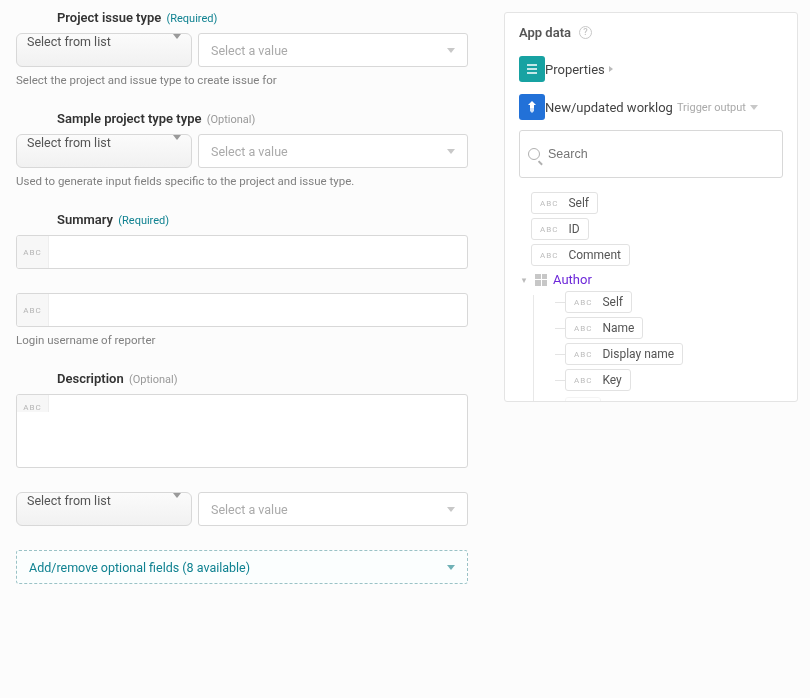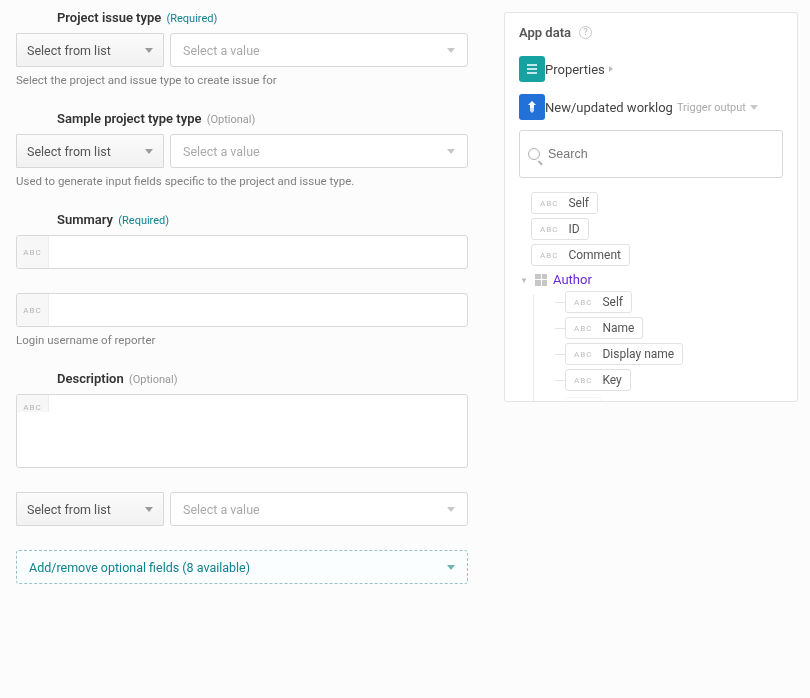--- a/index.html
+++ b/index.html
@@ -23,23 +23,23 @@
   .field { margin-bottom: 24px; }
   .field-label { font-size: 13px; color:#333; margin-bottom: 8px; padding-left: 41px; }
   .field-label .lbl { font-weight: 600; }
   .req { color:#108291; font-size: 11px; font-weight: 400; margin-left:2px; }
   .opt { color:#999; font-size: 11px; font-weight: 400; margin-left:2px; }
   .row { display:flex; gap:6px; }
   .select-btn {
     height: 34px;
     border: 1px solid #d8d8d8;
     background: linear-gradient(#fbfbfb,#f1f1f1);
-    border-radius: 1px;
-    width: 148px;
-    display:flex; align-items:center; justify-content:space-between;
+    border-radius: 6px;
+    width: 176px;
+    display:flex; justify-content:space-between;
     padding: 0 10px;
     font-size: 12.5px;
     color:#555;
     cursor:pointer;
   }
   .value-box {
     flex:1;
     height:34px;
     border:1px solid #d8d8d8;
     border-radius:3px;

